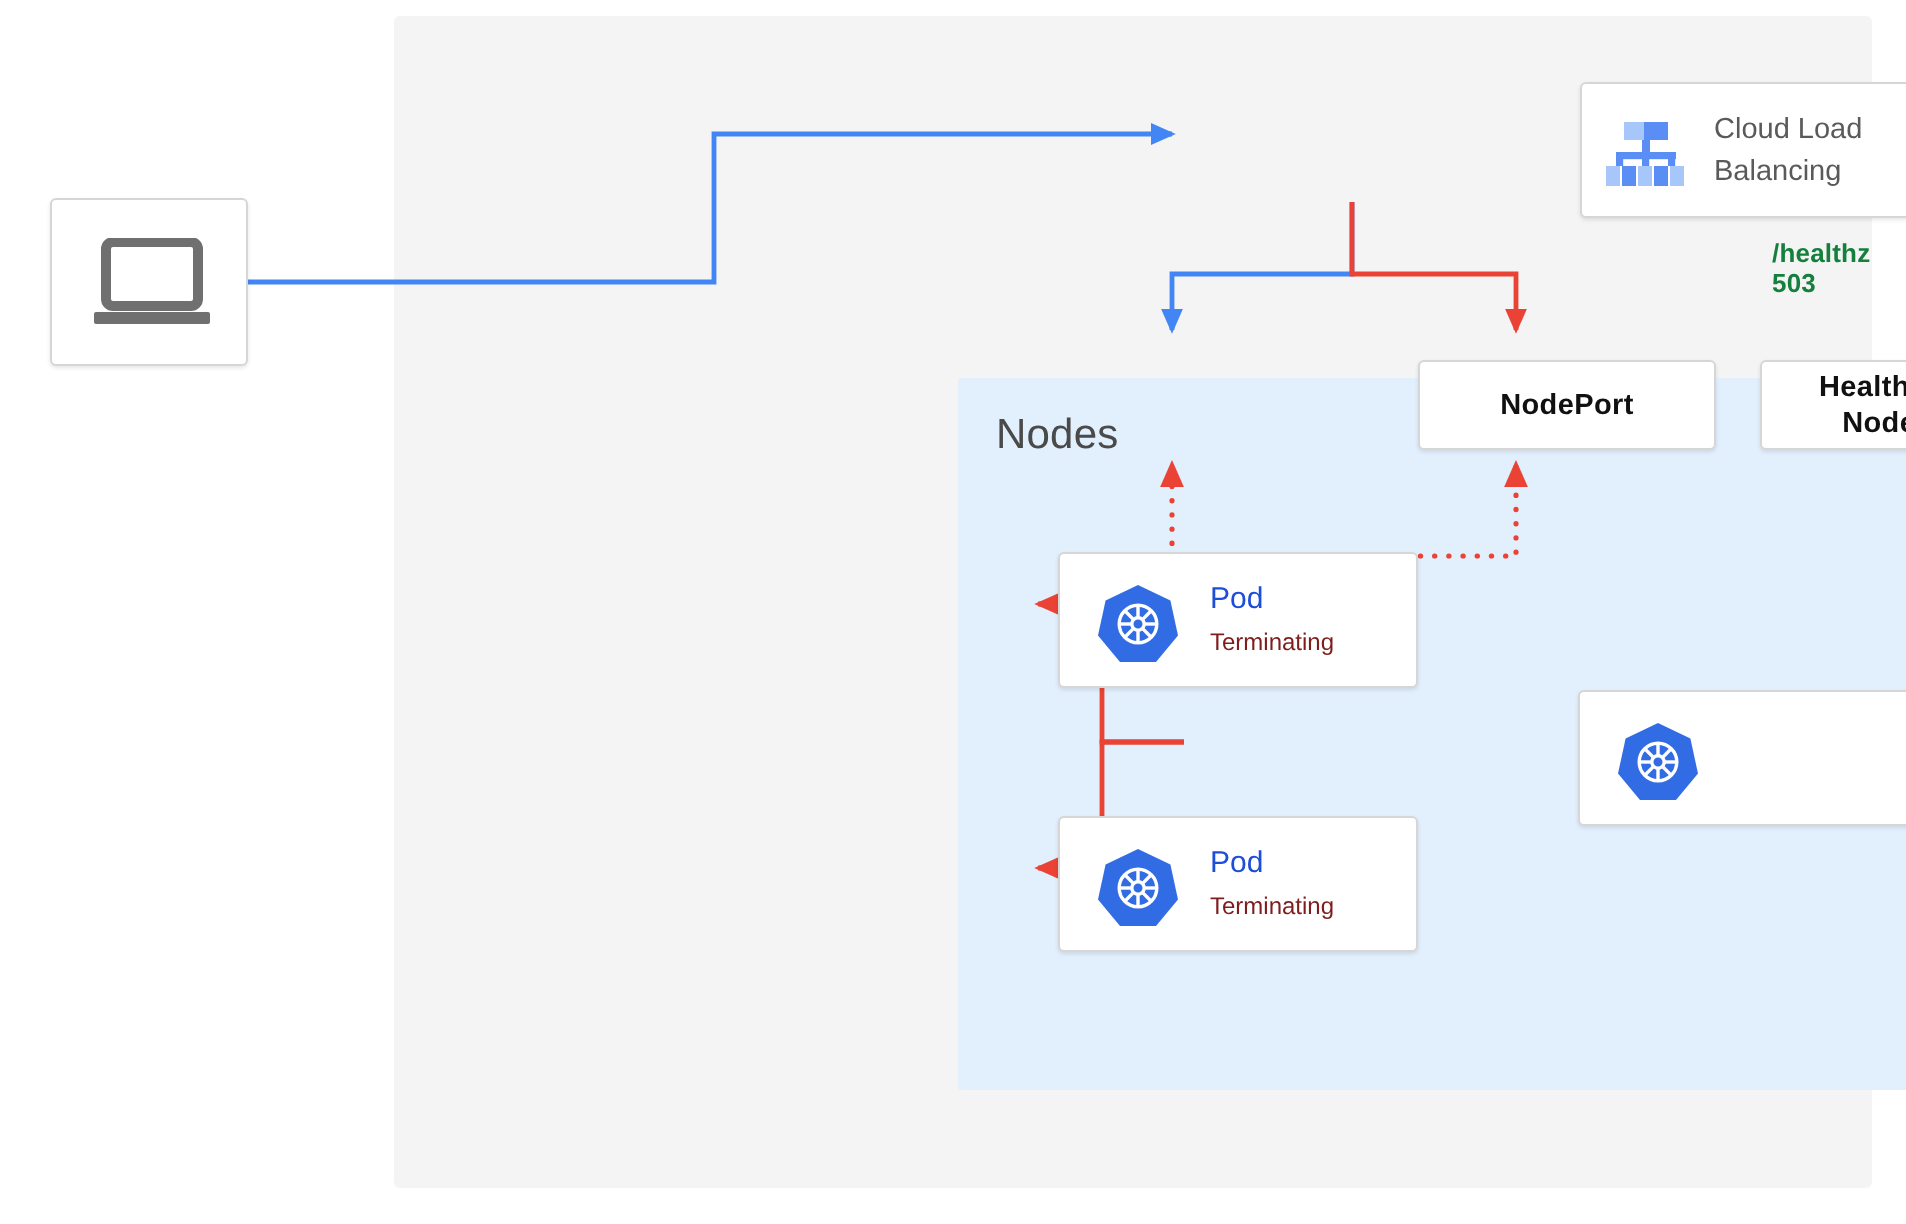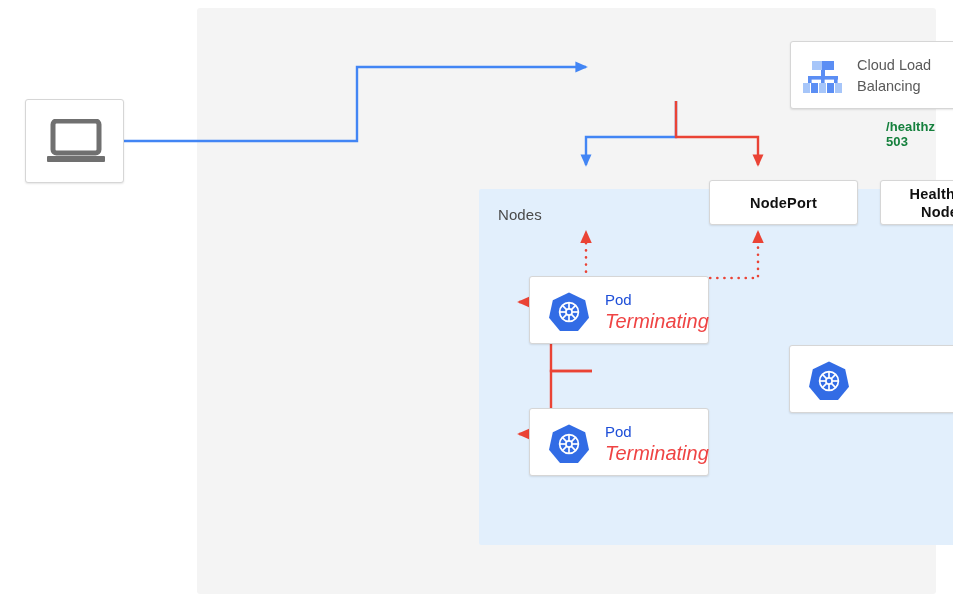--- a/index.html
+++ b/index.html
@@ -12,21 +12,21 @@
   #canvas{
     position:absolute;left:197px;top:8px;width:739px;height:586px;
     background:#f4f4f4;border-radius:3px;
   }
   #nodes-group{
     position:absolute;left:282px;top:181px;width:566px;height:356px;
     background:#e2effc;border-radius:2px;
   }
   #nodes-label{
     position:absolute;left:301px;top:198px;
-    font-size:15px;color:#4a4a4a;letter-spacing:.1px;
+    font-size:21px;color:#4a4a4a;letter-spacing:.1px;
   }
   .card{
     position:absolute;background:#ffffff;border:1px solid #d6d6d6;
     border-radius:3px;box-sizing:border-box;
     box-shadow:0 1px 2px rgba(0,0,0,.10);
   }
   
   #client-box{left:25px;top:99px;width:99px;height:84px;}
   #client-icon{position:absolute;left:20px;top:19px;width:60px;height:46px;}
   
@@ -43,21 +43,21 @@
     font-size:14.5px;font-weight:bold;color:#111;line-height:18px;
     letter-spacing:.2px;
   }
   
   #pod1-box{left:332px;top:268px;width:180px;height:68px;}
   #pod2-box{left:332px;top:400px;width:180px;height:68px;}
   #kubeproxy-box{left:592px;top:337px;width:184px;height:68px;}
   .k8s-icon{position:absolute;left:19px;top:14px;width:40px;height:40px;}
   .card-text{position:absolute;left:75px;top:12px;}
   .card-title{font-size:15px;color:#1d4ed8;line-height:22px;}
-  .card-sub{font-size:20px;color:#ef4444;line-height:21px;font-style:italic;}
+  .card-sub{font-size:12px;color:#7f1d1d;line-height:21px;}
   #kubeproxy-box .card-text{left:80px;}
   
   #healthz-label{
     position:absolute;left:689px;top:111px;
     font-size:13px;font-weight:bold;color:#15803d;letter-spacing:.1px;
   }
   #wires{position:absolute;left:0;top:0;width:953px;height:612px;
     pointer-events:none;}
 </style>
 </head>

